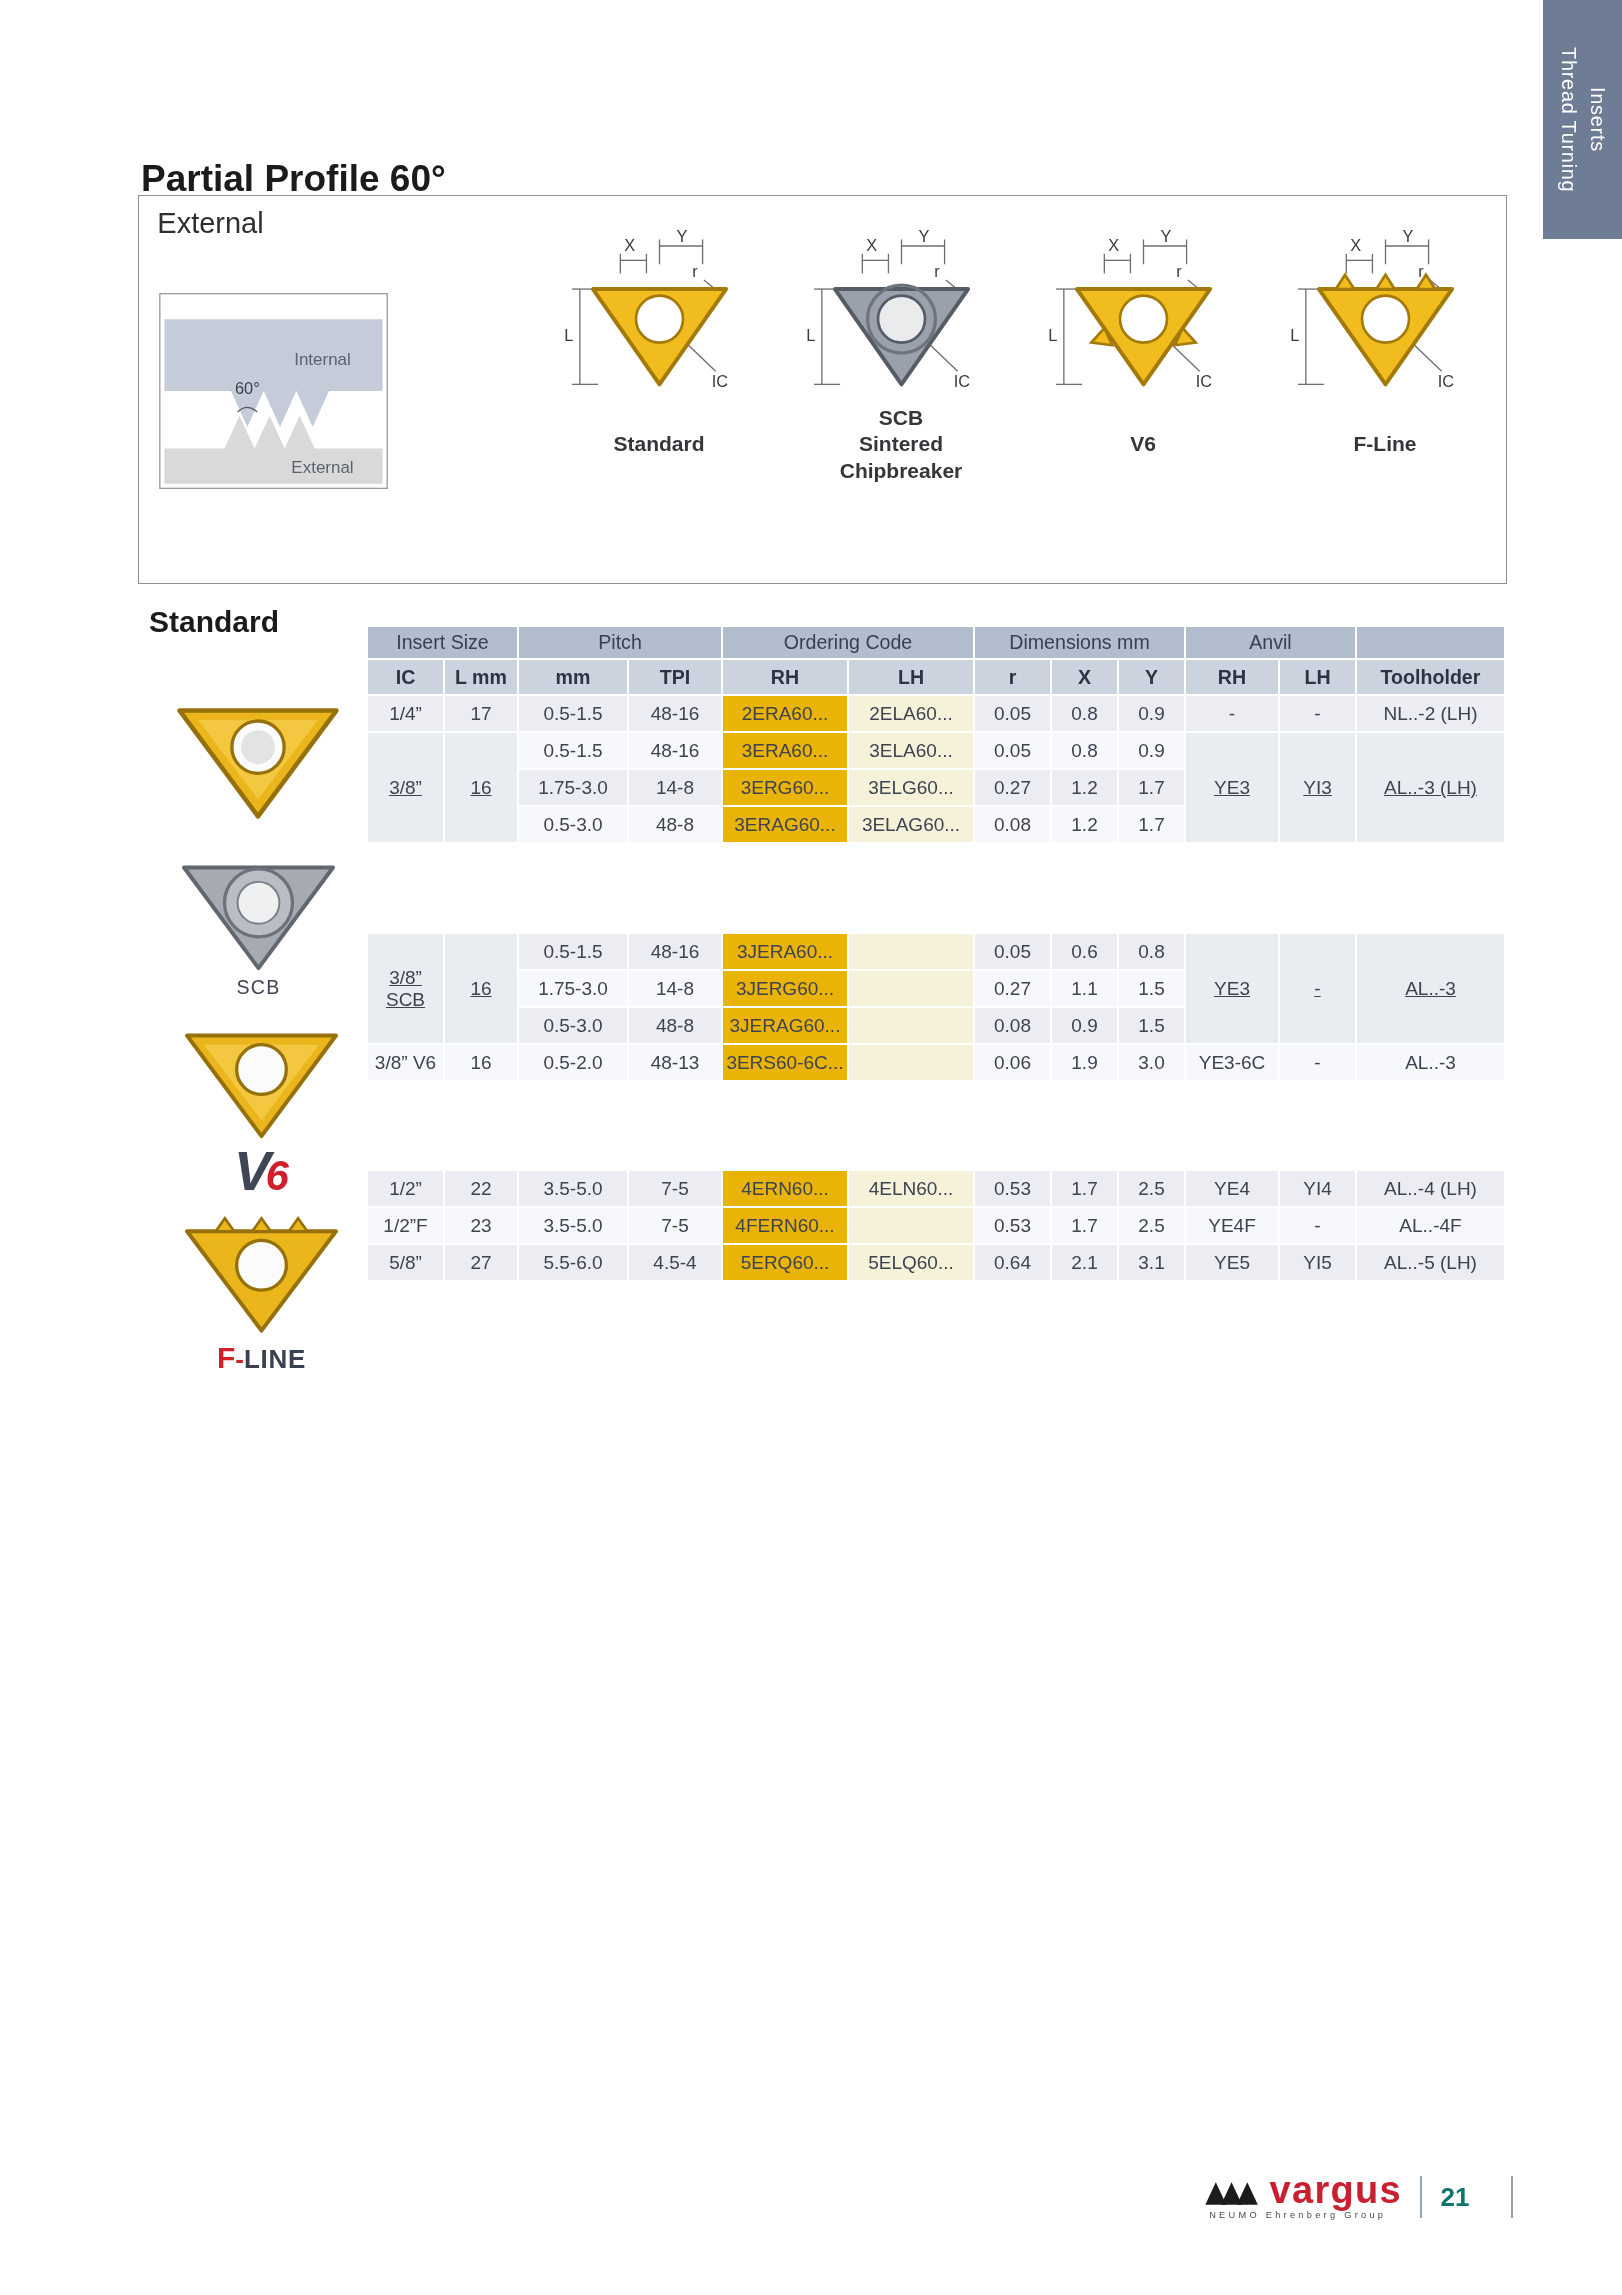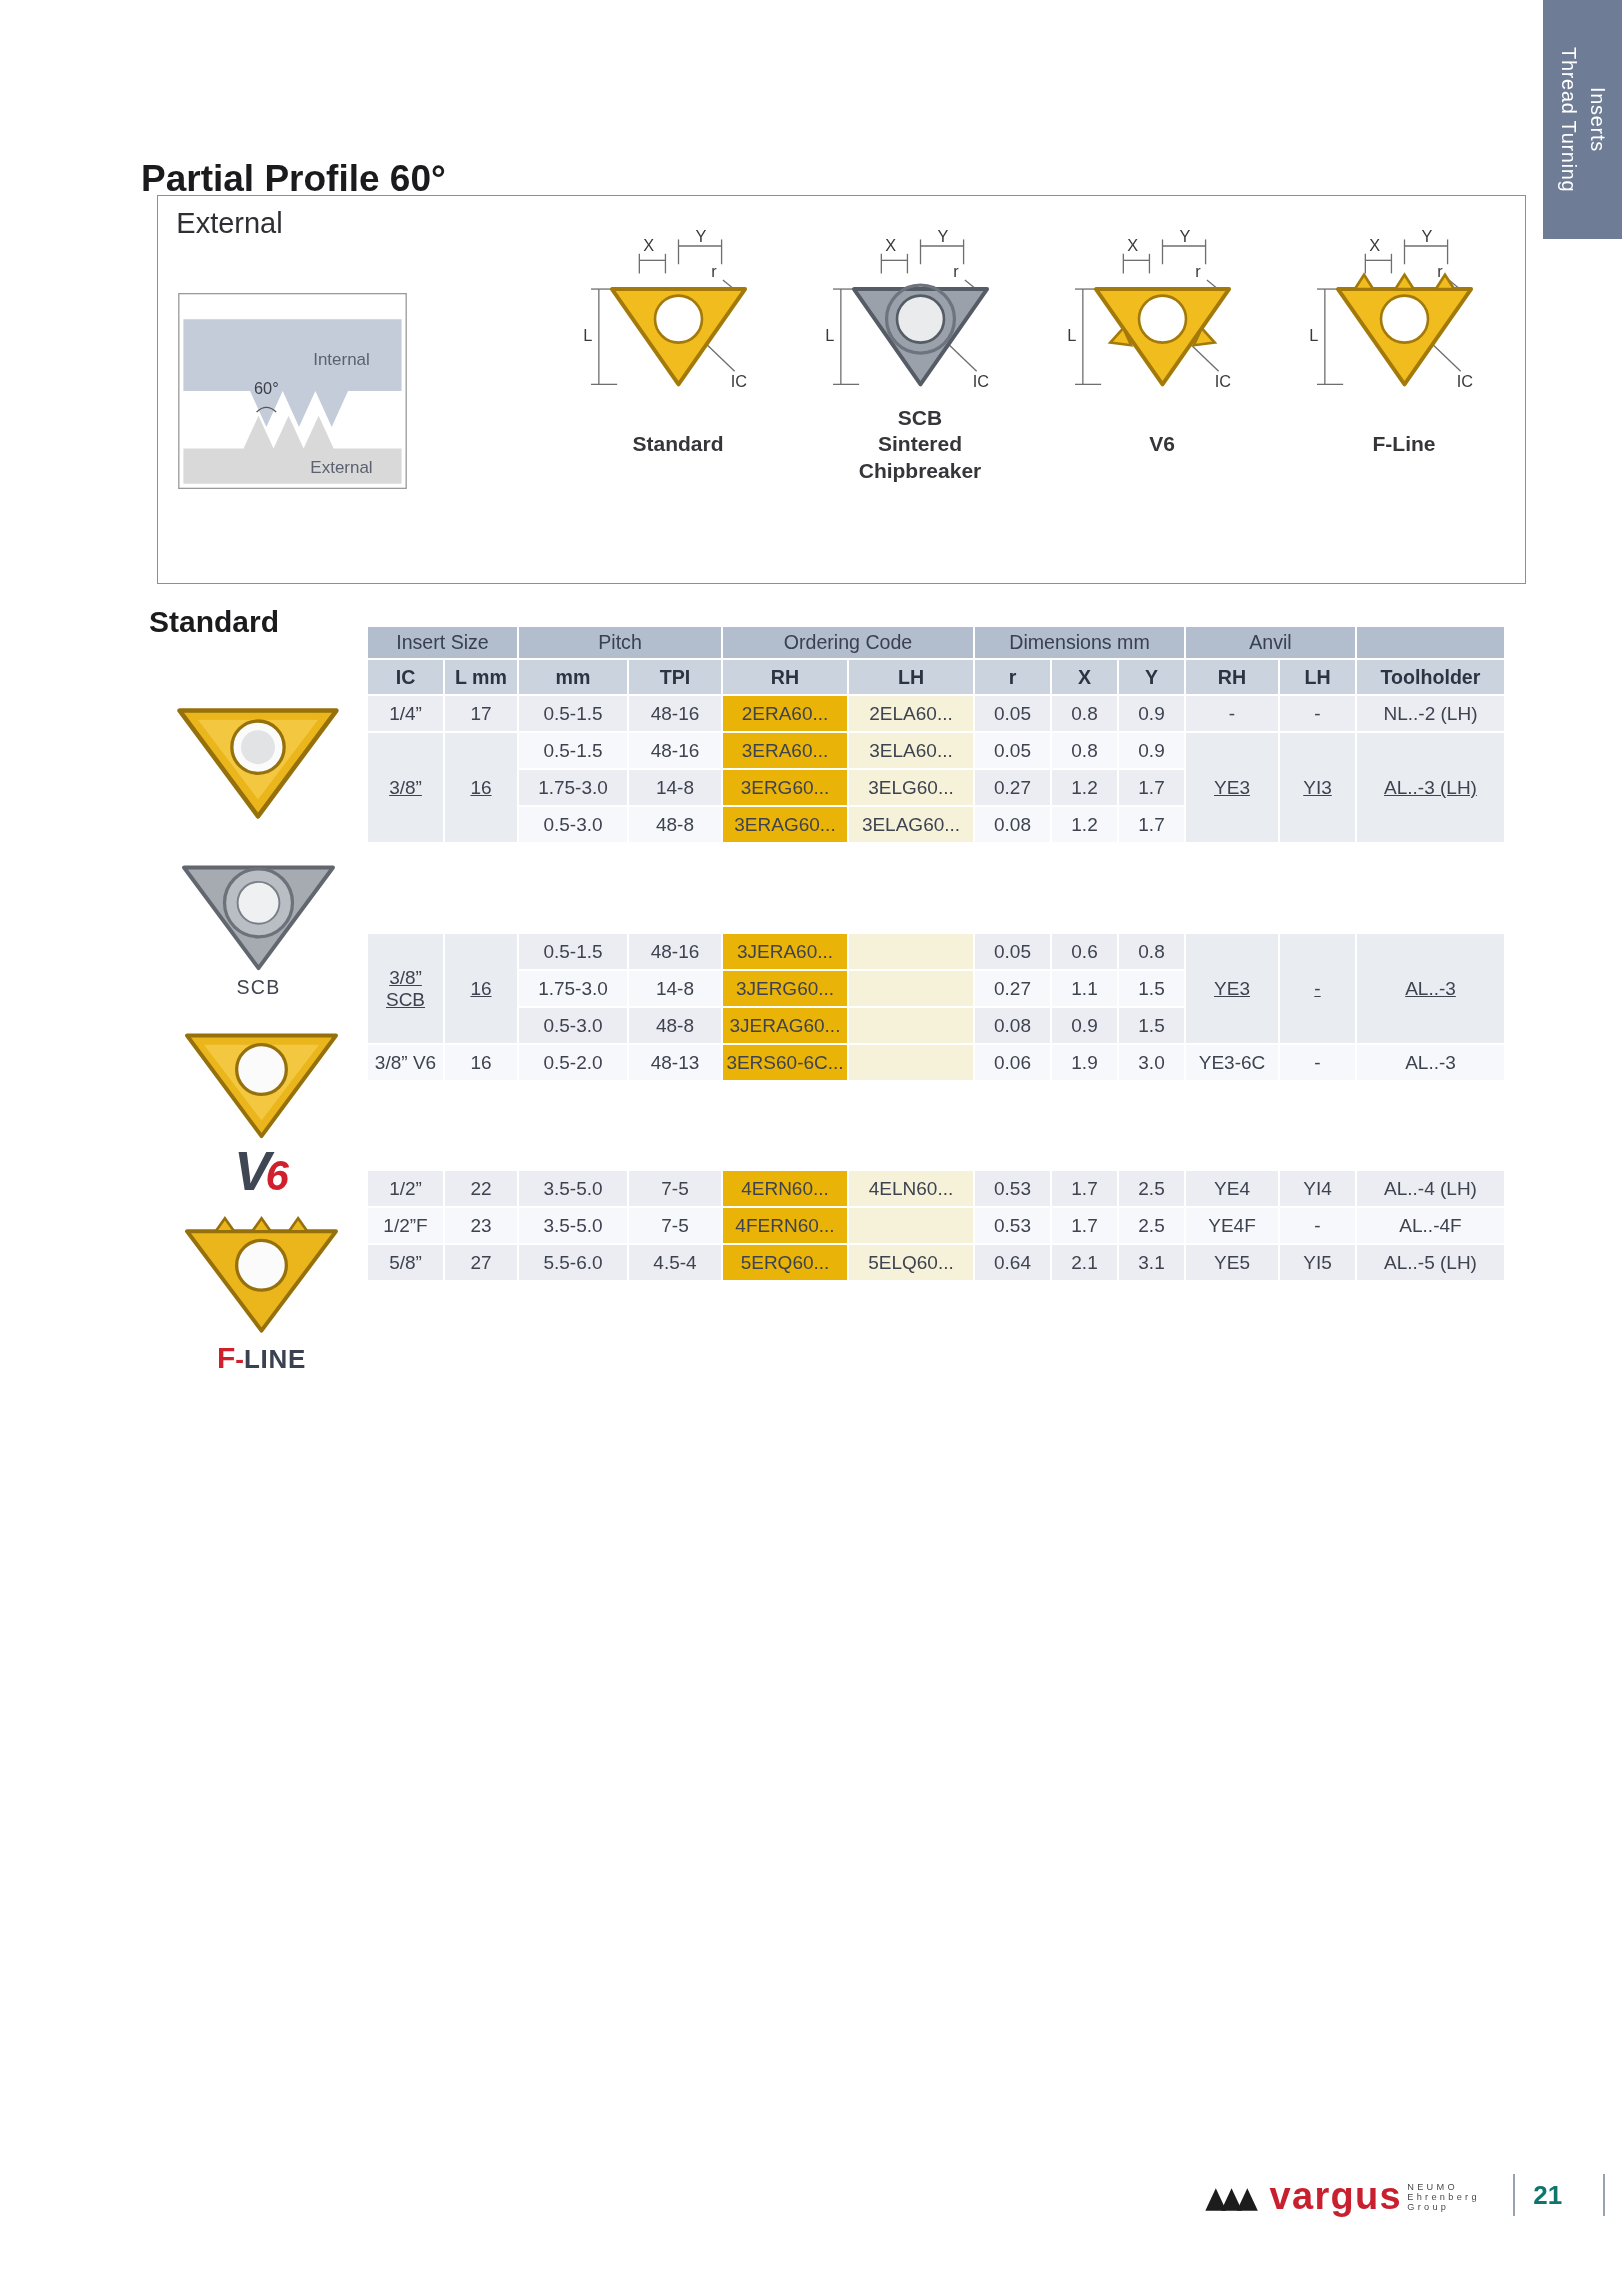--- a/index.html
+++ b/index.html
@@ -7,21 +7,21 @@
   .page { position:relative; width:1623px; height:2295px; background:#ffffff; overflow:hidden; margin:0 auto; }
 
   
   .side-tab { position:absolute; top:0; right:0; width:80px; height:239px; background:#6e7c96;
     display:flex; flex-direction:row; align-items:center; justify-content:center; gap:6.5px; }
   .vline { writing-mode:vertical-lr; color:#ffffff; font-size:20px; letter-spacing:0.7px; }
 
   .title { position:absolute; left:141px; top:126px; font-size:37px; font-weight:800; color:#1b1b1e;margin-top:32px; }
 
   
-  .external-box { position:absolute; left:157px; top:195px; width:1369px; height:389px; border:1.3px solid #8f8f8f; background:#fff;padding-left:38px; }
+  .external-box { position:absolute; left:138px; top:195px; width:1369px; height:389px; border:1.3px solid #8f8f8f; background:#fff;padding-left:38px; }
   .external-label { position:absolute; left:18.3px; top:10.5px; font-size:29px; color:#2e2e33; }
   .profile-svg { position:absolute; left:19.6px; top:97px; }
   .variants { position:absolute; left:412px; top:33px; width:942px; display:flex; justify-content:space-between; }
   .variant { width:216px; display:flex; flex-direction:column; align-items:center; }
   .variant-label { height:85px; display:flex; flex-direction:column; align-items:center; justify-content:center;
     font-size:21px; font-weight:700; color:#35353a; line-height:1.25; text-align:center; }
 
   .section-title { position:absolute; left:149px; top:605px; font-size:30px; font-weight:800; color:#1b1b1e; }
 
   
@@ -43,21 +43,21 @@
   .v6-logo { font-style:italic; font-weight:900; margin-top:1.3px; line-height:1; }
   .v6-logo .v { font-size:55px; color:#3f4754; }
   .v6-logo .six { font-size:42px; color:#d0202e; margin-left:-5.2px; }
   .fline-logo { font-weight:800; margin-top:5.2px; line-height:1; }
   .fline-logo .f { color:#d0202e; font-size:30px; }
   .fline-logo .dash { color:#d0202e; font-size:26px; }
   .fline-logo .rest { color:#3a4150; font-size:26px; letter-spacing:0.7px; }
 
   
   .footer { position:absolute; left:1204px; top:2174px; display:flex; align-items:center; }
-  .brand-block { display:flex; flex-direction:row;justify-content:flex-end; }
+  .brand-block { display:flex; flex-direction:column;justify-content:flex-end; }
   .brand-row { display:flex; align-items:flex-end; }
   .brand-text { color:#c8202f; font-size:38px; font-weight:800; letter-spacing:1.3px; line-height:0.85; margin-left:2.6px; }
   .brand-sub { font-size:9.2px; letter-spacing:3.3px; color:#4a4a4a; margin-top:3.9px; margin-left:5.2px; }
   .footer-divider { width:2px; height:42px; background:#9aa2b0; margin:0 18.3px; }
   .footer-divider-right { margin-left:41px; }
   .page-number { font-size:26px; font-weight:700; color:#0f766e; }
 </style>
 </head>
 <body>
 

